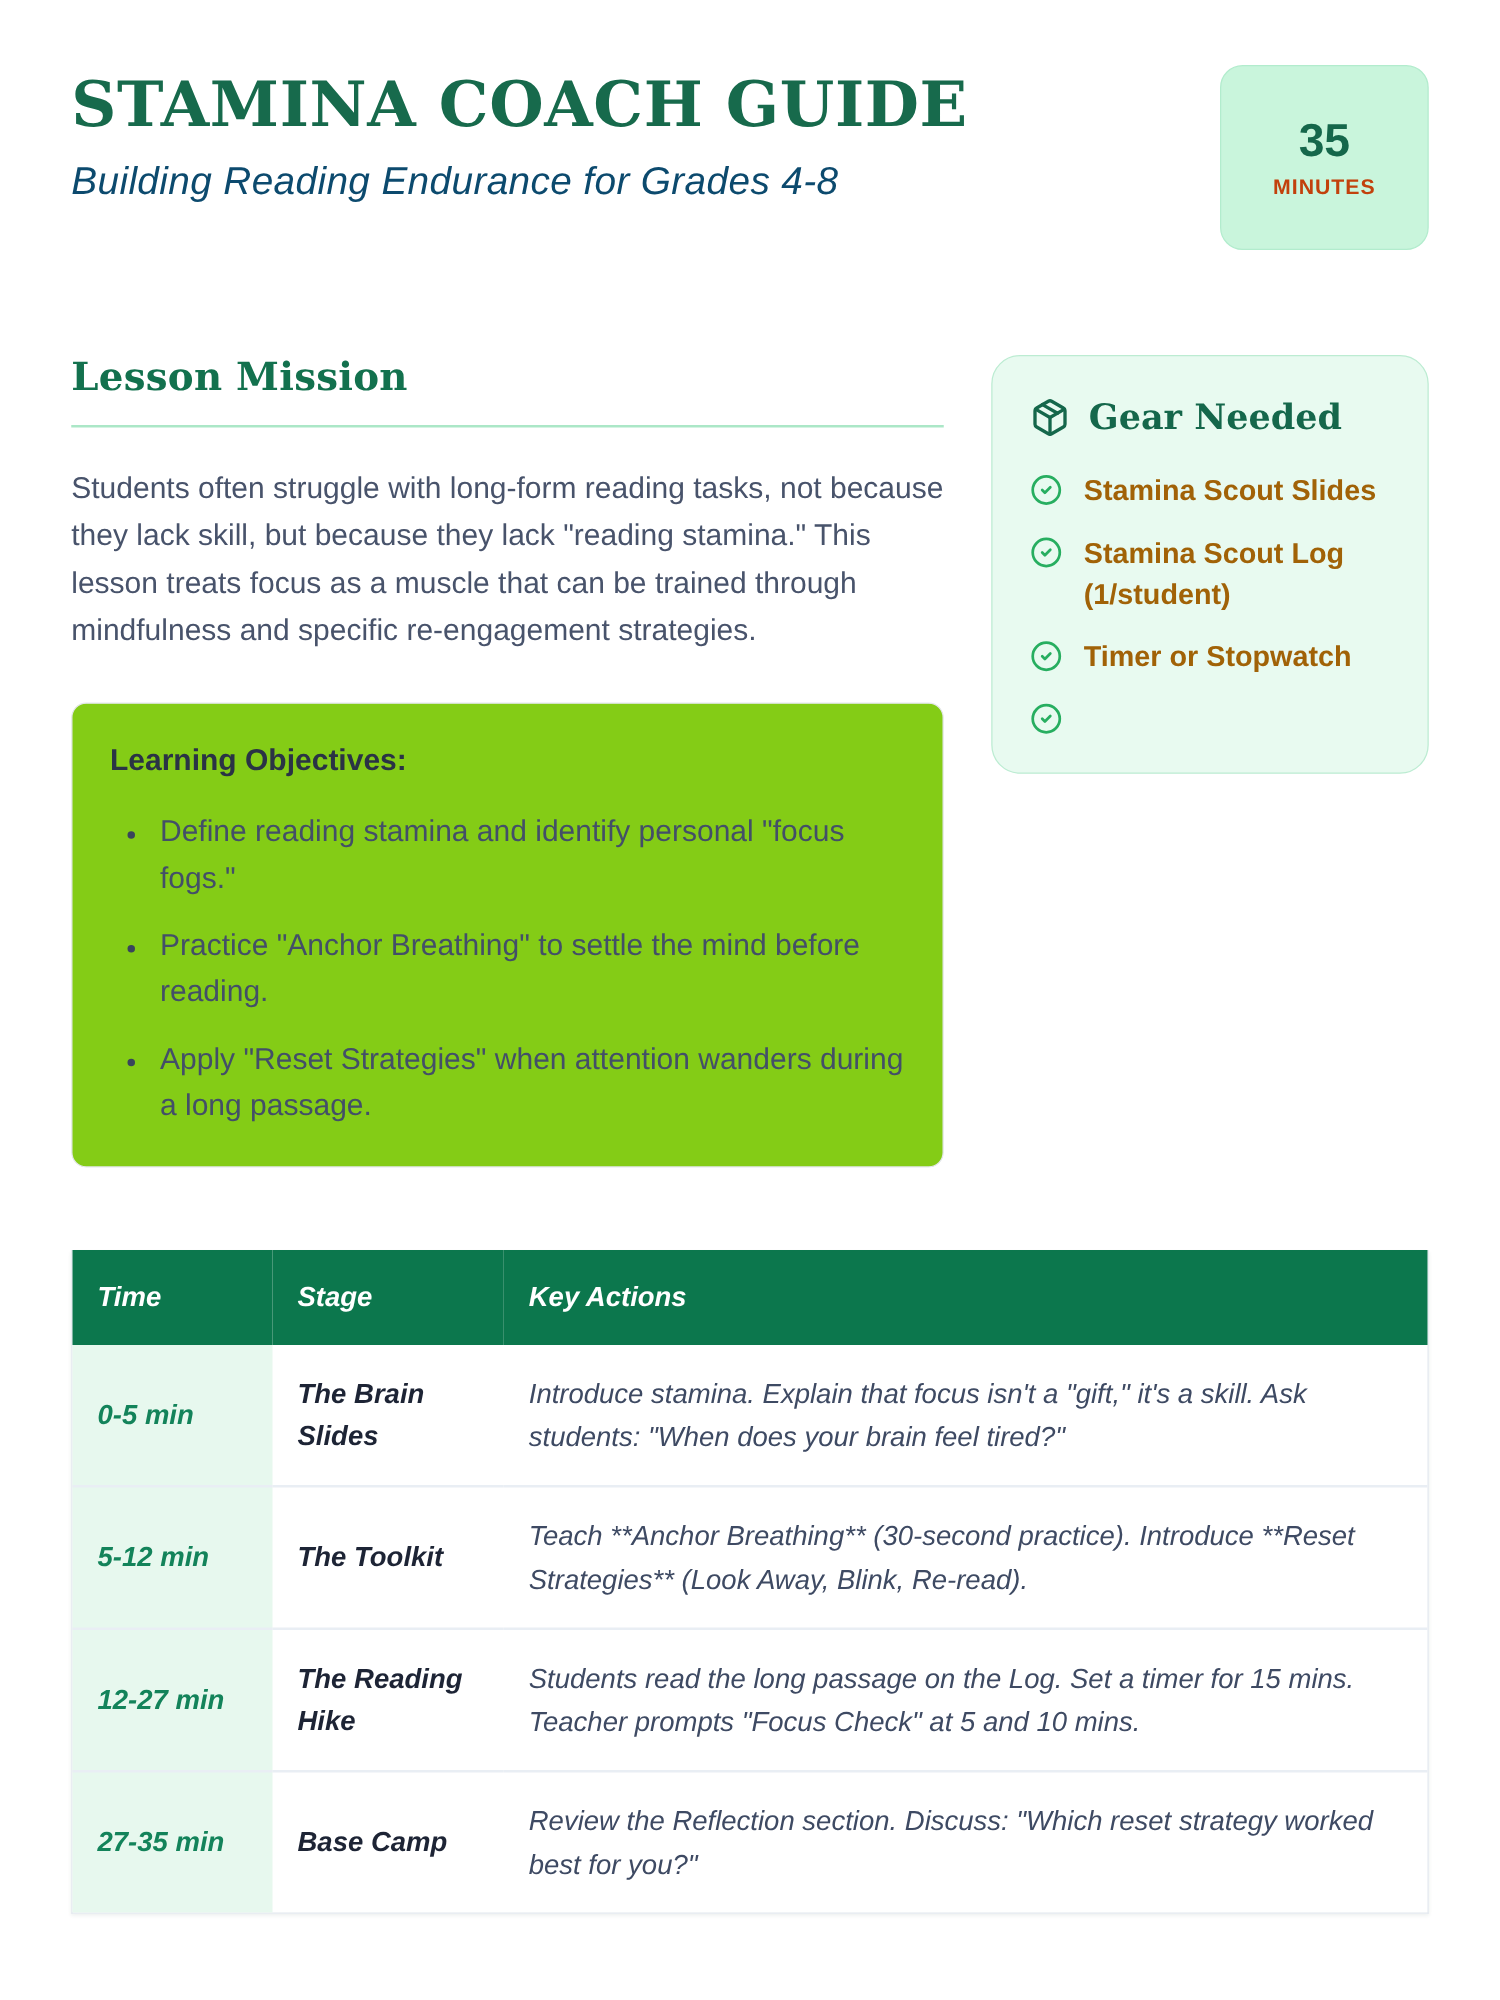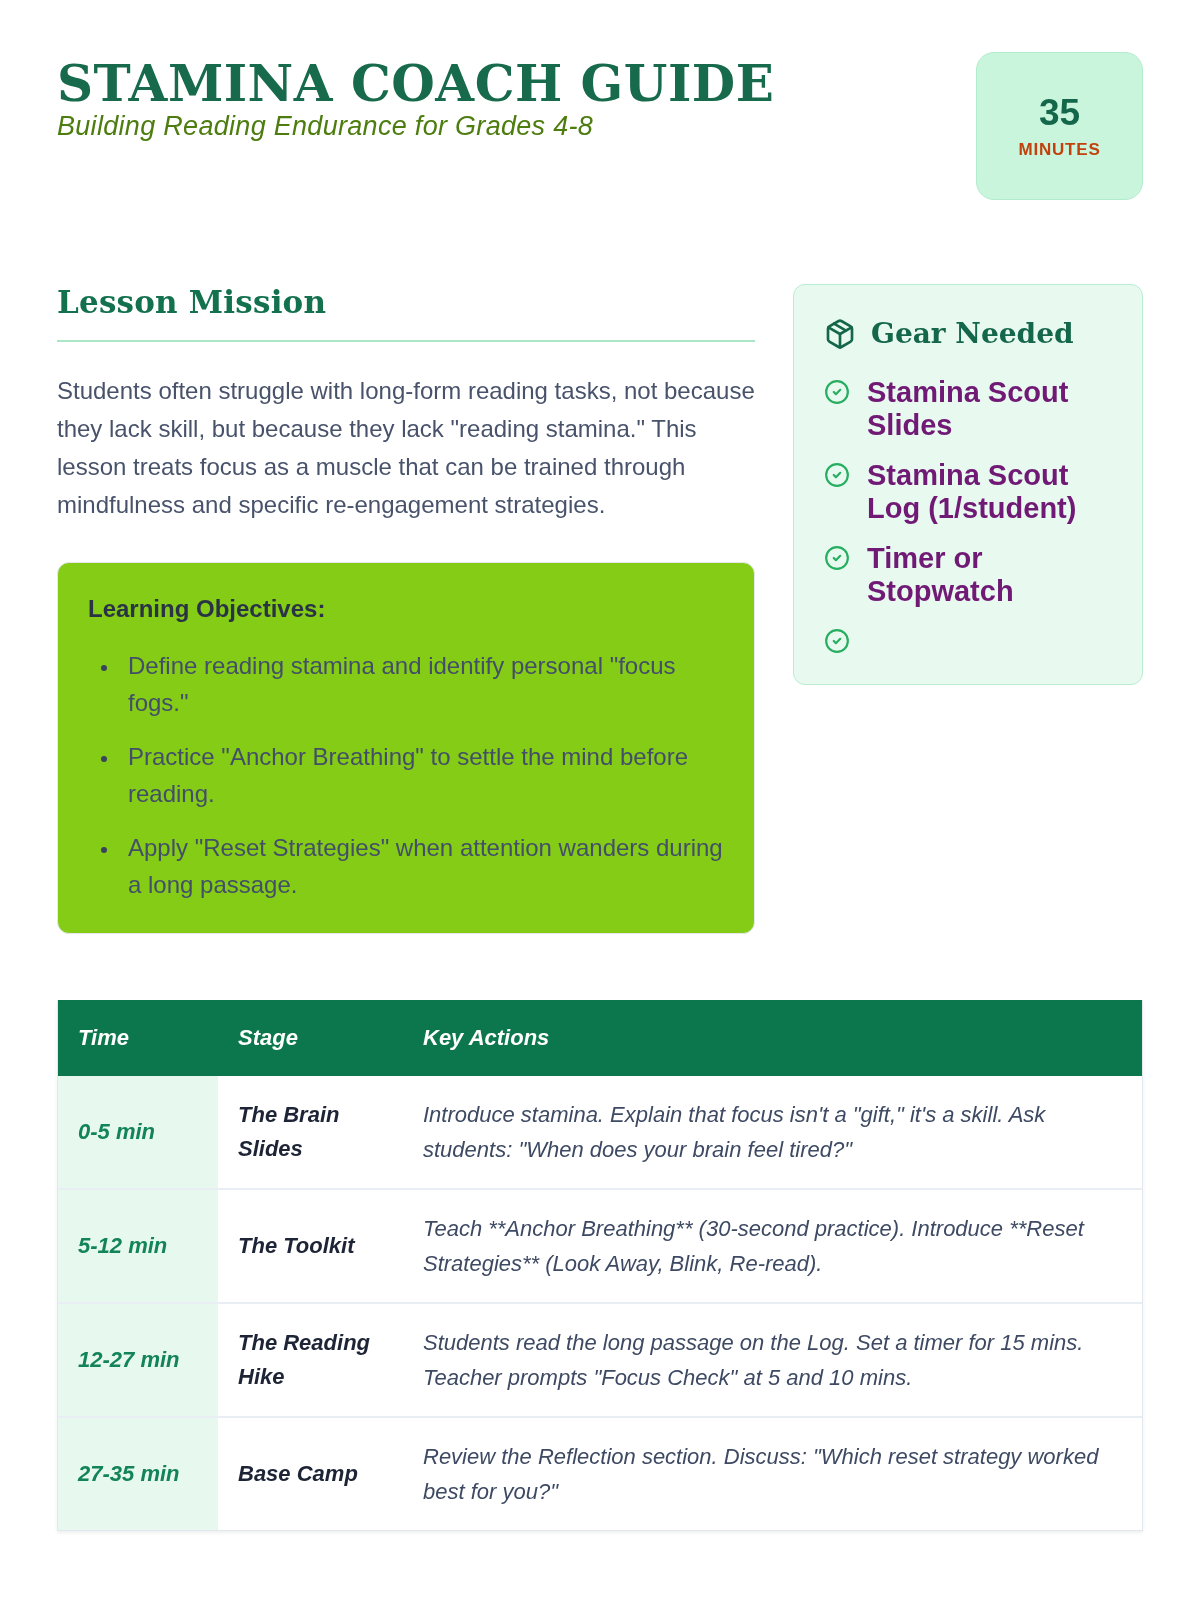--- a/index.html
+++ b/index.html
@@ -18,23 +18,24 @@
   .title-block { padding-top: 4px; }
   .doc-title {
     font-family: "DejaVu Serif", serif;
     font-weight: 700;
     font-size: 50px;
     letter-spacing: 0.5px;
     color: #176a4c;
     line-height: 1.1;
   }
   .doc-subtitle {
+    margin-top: 16px;
     font-style: italic;
-    font-size: 27px;
-    color: #4d7c0f;
+    font-size: 31px;
+    color: #0c4a6e;
     letter-spacing: 0.3px;
   }
   .duration-badge {
     width: 167px;
     min-height: 148px;
     background: #c9f5dc;
     border: 1px solid #b2eccd;
     border-radius: 18px;
     display: flex;
     flex-direction: column;
@@ -94,39 +95,39 @@
     padding-left: 8px;
   }
   .objectives-list li:last-child { margin-bottom: 0; }
   .objectives-list li::marker { color: #39445c; font-size: 20px; }
 
   
   .gear-card {
     flex: 1;
     background: #e8faf0;
     border: 1px solid #bcecd2;
-    border-radius: 12px;
+    border-radius: 23px;
     padding: 32px 28px 30px 30px;
   }
   .gear-header { display: flex; align-items: center; gap: 15px; margin-bottom: 26px; }
   .gear-icon { color: #15674b; width: 32px; height: 32px; flex-shrink: 0; }
   .gear-heading {
     font-family: "DejaVu Serif", serif;
     font-weight: 700;
     font-size: 28px;
     color: #15674b;
   }
   .gear-item { display: flex; align-items: flex-start; gap: 17px; margin-bottom: 17px; }
   .gear-item:last-child { margin-bottom: 0; }
   .check-icon { color: #27ae60; width: 26px; height: 26px; flex-shrink: 0; margin-top: 3px; }
   .gear-item-label {
-    font-size: 29px;
+    font-size: 23px;
     font-weight: 600;
     line-height: 33px;
-    color: #701a75;
+    color: #a16207;
   }
 
   
   .pacing-section { margin-top: 66px; }
   .pacing-table-wrap {
     margin-top: 30px;
     border: 1px solid #e2e8ee;
     border-top: none;
     box-shadow: 0 2px 3px rgba(30,60,50,0.08);
     font-style: italic;

